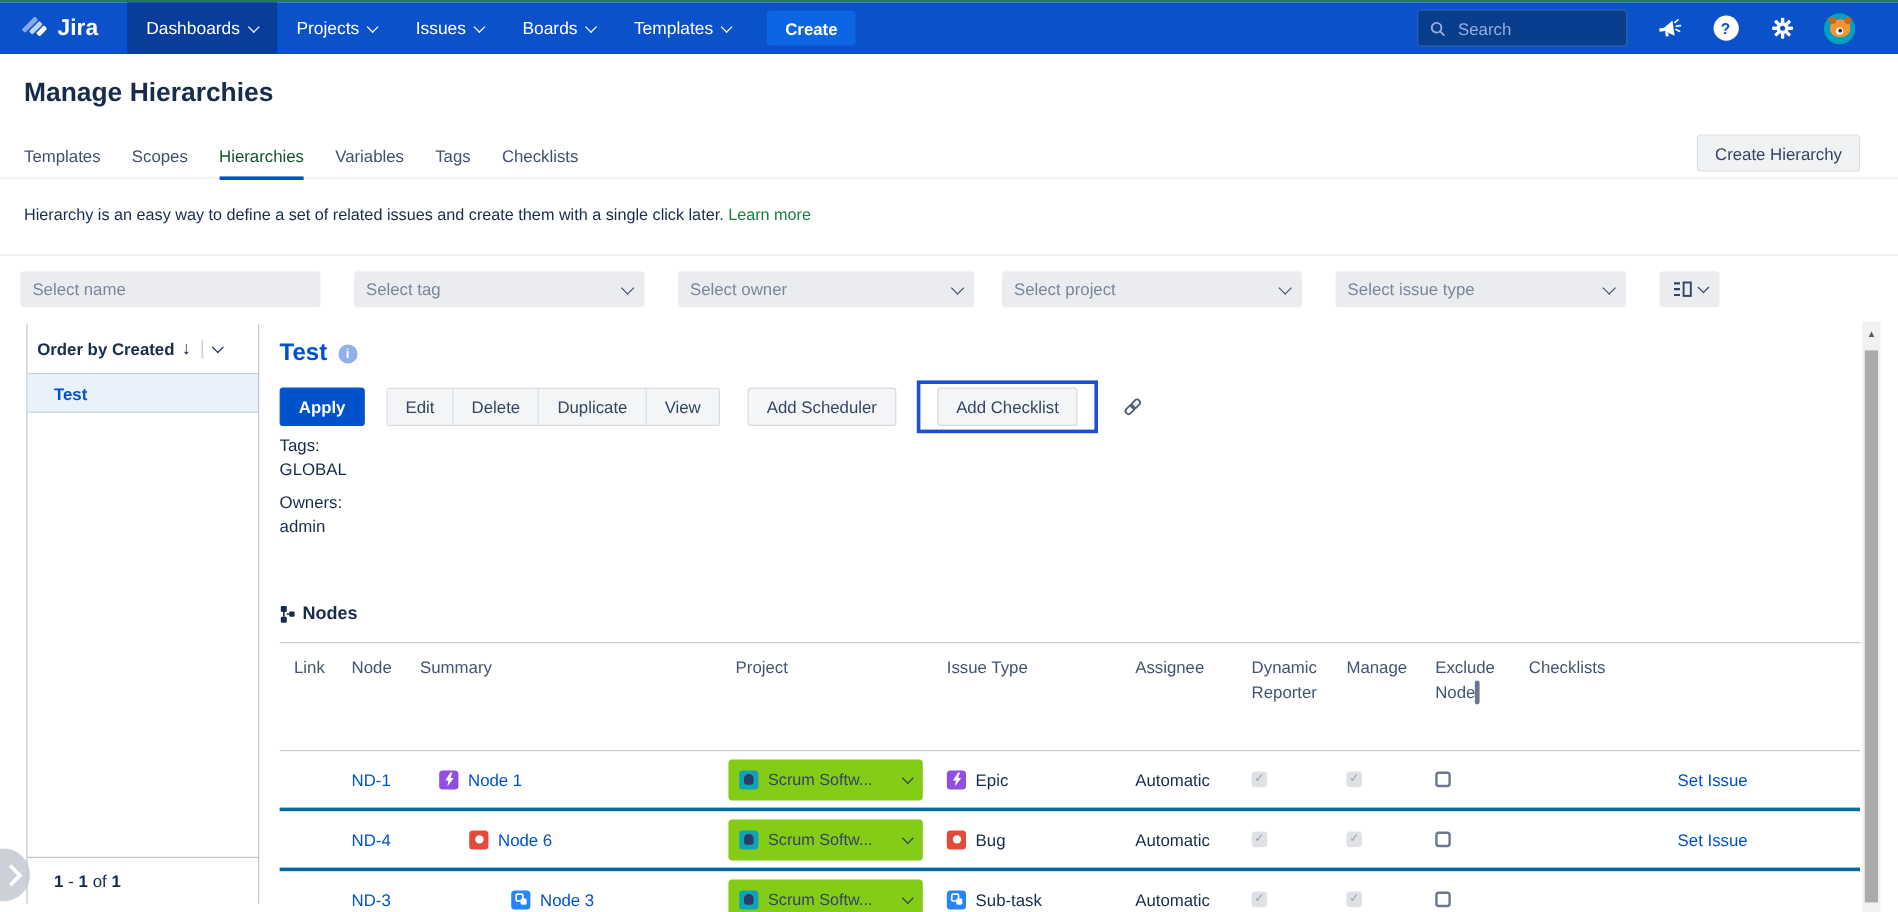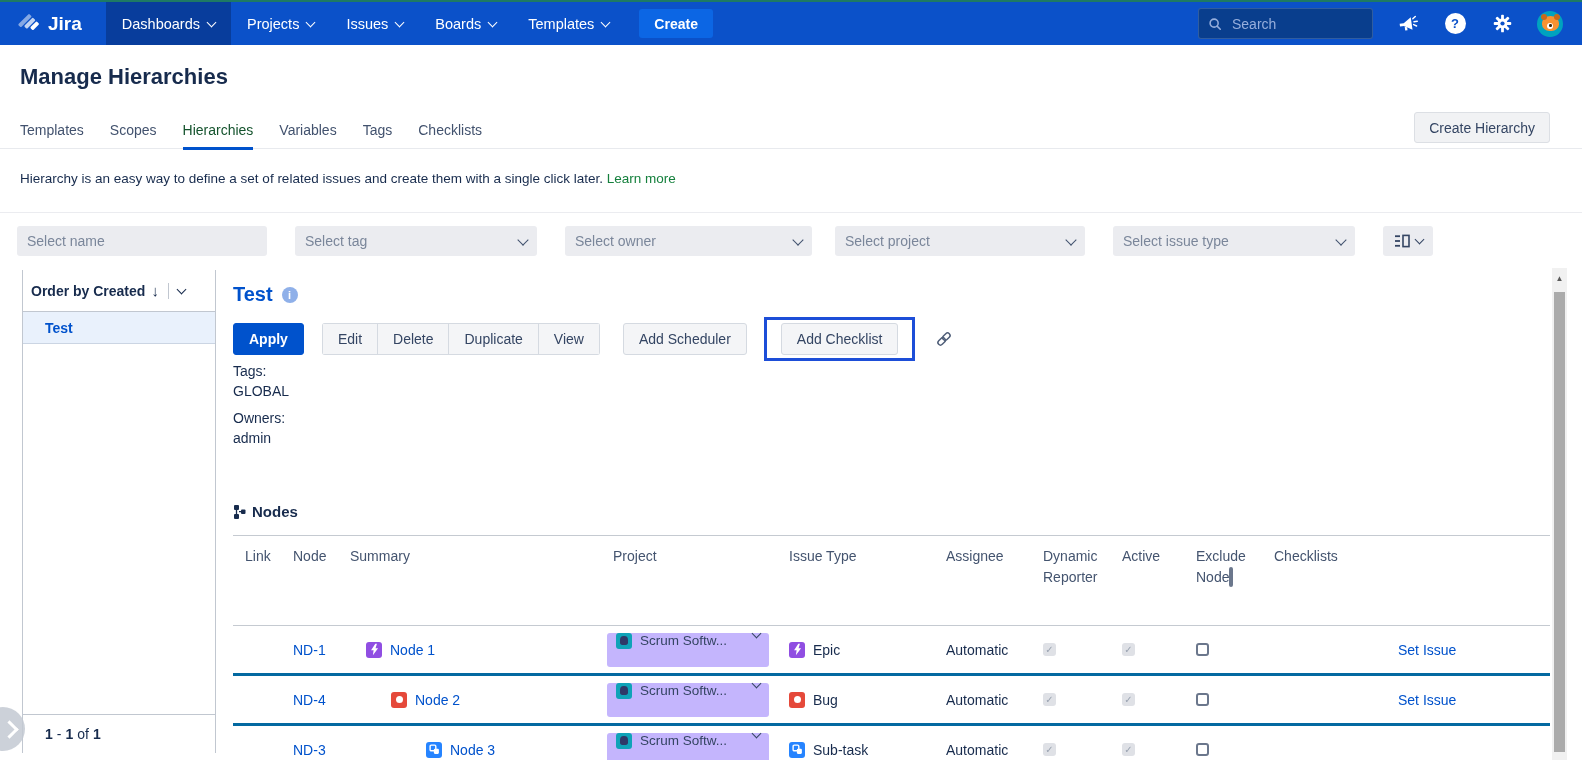--- a/index.html
+++ b/index.html
@@ -12,21 +12,21 @@
 
   
   .topstrip{position:absolute;top:0;left:0;right:0;height:2px;background:#1E7A64}
   .navbar{position:absolute;top:2px;left:0;right:0;height:43px;background:#0B51C9;display:flex;align-items:stretch}
   .brand{display:flex;align-items:center;gap:8px;padding:0 24px 0 18px;color:#fff;font-size:19px;font-weight:700}
   .brand svg{width:22px;height:22px}
   .nav-item{display:flex;align-items:center;gap:8px;padding:0 16px;color:#fff;font-size:14.5px;cursor:pointer}
   .nav-item.active{background:#083D9C}
   .chev{display:inline-block;width:6px;height:6px;border-right:1.8px solid currentColor;border-bottom:1.8px solid currentColor;transform:rotate(45deg);margin-top:-3px}
   .create-btn{align-self:center;margin-left:14px;background:#0C66E4;color:#fff;font-weight:700;font-size:14px;border:none;border-radius:3px;height:29px;padding:0 15px;cursor:pointer}
-  .nav-right{margin-left:auto;display:flex;align-items:center;gap:23px;padding-right:19px}
+  .nav-right{margin-left:auto;display:flex;align-items:center;gap:23px;padding-right:36px}
   .searchbox{width:155px;height:29px;background:#093E8D;border:1px solid rgba(255,255,255,.16);border-radius:3px;display:flex;align-items:center;gap:8px;padding:0 9px}
   .searchbox input{background:transparent;border:none;outline:none;color:#DCE6F6;font-size:14px;width:110px;font-family:"Liberation Sans",sans-serif}
   .searchbox input::placeholder{color:#96AEDC}
   .nav-icon{width:24px;height:24px;display:flex;align-items:center;justify-content:center;cursor:pointer}
   .help-circ{width:21px;height:21px;border-radius:50%;background:#fff;color:#0B51C9;font-weight:700;font-size:13px;display:flex;align-items:center;justify-content:center}
   .avatar{width:26px;height:26px;border-radius:50%;background:#00A3BF;display:flex;align-items:center;justify-content:center;overflow:hidden;cursor:pointer}
   .dogface{width:17px;height:15px;background:#F79232;border-radius:50% 50% 45% 45%;position:relative}
   .dogface:before,.dogface:after{content:"";position:absolute;top:-2px;width:6px;height:6px;border-radius:50%;background:#C8681B}
   .dogface:before{left:-1px}.dogface:after{right:-1px}
   .dogface i{position:absolute;left:5.5px;top:7px;width:6px;height:6px;background:#fff;border-radius:50%}
@@ -96,21 +96,21 @@
   .c7{width:69px;padding-left:3px}
   .c8{width:84px;padding-left:8px}
   .c9{flex:1;padding-left:2px}
   .th.c8 .cb{margin-top:6px}
   .tlink{color:#0052CC;font-size:14px}
   .ind{display:inline-block;flex:none}
   .ticon{width:16px;height:16px;border-radius:3px;display:inline-flex;align-items:center;justify-content:center;flex:none;margin-right:8px}
   .ticon svg{width:13px;height:13px;display:block}
   .bugdot{width:7px;height:7px;border-radius:50%;background:#fff}
   .tlabel{color:#172B4D}
-  .row-select{width:162px;height:34px;background:#c4b5fd;border-radius:3px;display:flex;padding:0 9px;box-sizing:border-box;cursor:pointer}
+  .row-select{width:162px;height:34px;background:#84cc16;border-radius:3px;display:flex;align-items:center;padding:0 9px;box-sizing:border-box;cursor:pointer}
   .pavatar{width:16px;height:16px;border-radius:3px;background:#0FA3B8;display:flex;align-items:center;justify-content:center;margin-right:8px;flex:none}
   .pavatar-in{width:8px;height:9px;background:#2E3A68;border-radius:45% 45% 30% 30%}
   .sel-label{flex:1;color:#344563;font-size:13.5px;white-space:nowrap;overflow:hidden}
   .row-select .chev{color:#344563;width:6px;height:6px}
   .cb{width:13px;height:13px;border-radius:3px;box-sizing:border-box;flex:none;cursor:default}
   .cb.off{border:2px solid #6B778C;background:#fff;cursor:pointer}
   .cb.dis{background:#DFE1E6;color:#9AA3B1;font-size:10px;line-height:13px;text-align:center}
   .setissue{margin-left:124px}
 
   
@@ -315,21 +315,21 @@
 
 <div class="table">
   <div class="thead">
     <div class="th c0">Link</div>
     <div class="th c1">Node</div>
     <div class="th c2">Summary</div>
     <div class="th c3">Project</div>
     <div class="th c4">Issue Type</div>
     <div class="th c5">Assignee</div>
     <div class="th c6">Dynamic Reporter</div>
-    <div class="th c7">Active</div>
+    <div class="th c7">Manage</div>
     <div class="th c8">
       <span>Exclude Node</span>
       <span class="cb off"></span>
     </div>
     <div class="th c9">Checklists</div>
   </div>
   <div id="tbody">
       <div class="trow">
         <div class="td c0"></div>
         <div class="td c1">
@@ -380,21 +380,21 @@
       <div class="trow">
         <div class="td c0"></div>
         <div class="td c1">
           <a class="tlink">ND-4</a>
         </div>
         <div class="td c2">
           <span class="ind" style="width: 41px;"></span>
           <span class="ticon" style="background: rgb(229, 73, 58);">
             <span class="bugdot"></span>
           </span>
-          <a class="tlink">Node 2</a>
+          <a class="tlink">Node 6</a>
         </div>
         <div class="td c3">
           <div class="row-select">
             <span class="pavatar" style="background: rgb(15, 163, 184);">
               <span class="pavatar-in"></span>
             </span>
             <span class="sel-label">Scrum Softw...</span>
             <span class="chev"></span>
           </div>
         </div>

